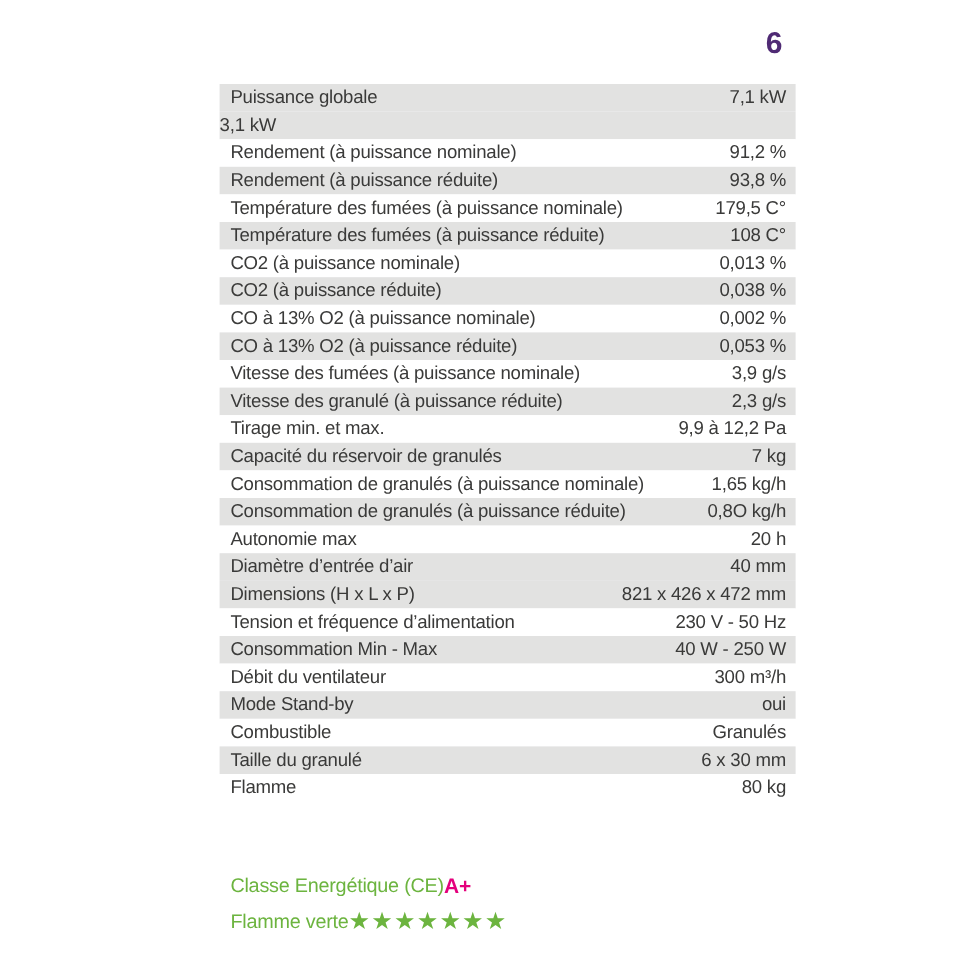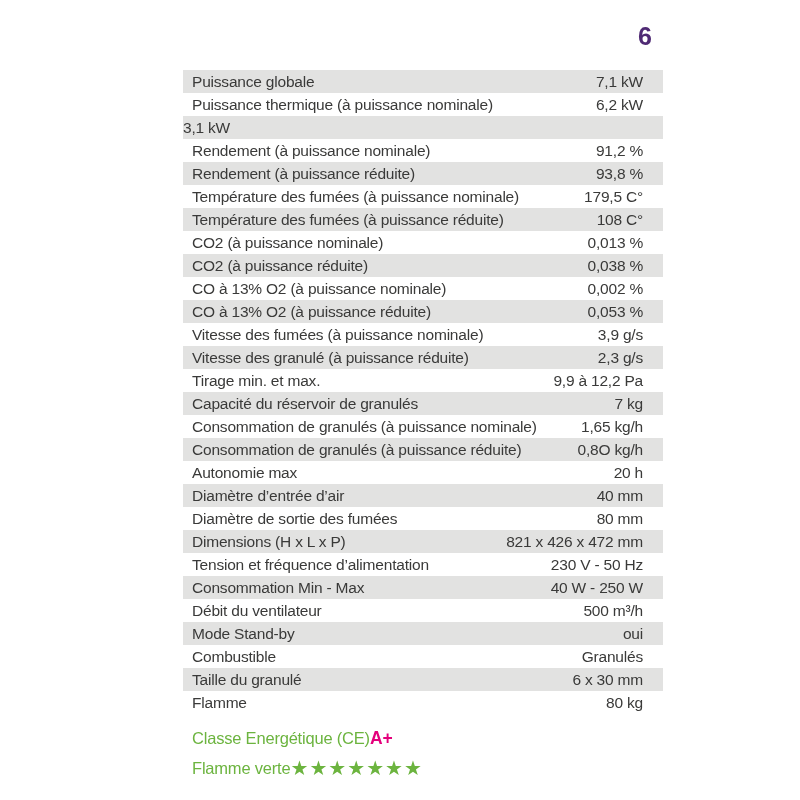--- a/index.html
+++ b/index.html
@@ -45,21 +45,21 @@
     line-height: 23px;
     background: #ffffff;
   }
   .row.gray { background: var(--row_gray, #e2e2e1); }
   .row .label {
     padding-left: 9px;
     white-space: nowrap;
     color: var(--text, #3a3a39);
   }
   .row .value {
-    padding-right: 20px;
+    padding-right: 8px;
     white-space: nowrap;
     text-align: right;
     color: var(--text, #3a3a39);
   }
   .special-rows {
     position: absolute;
     left: 183px;
     top: 726px;
     width: 480px;
   }
@@ -98,24 +98,20 @@
 
 <div class="page">
 
   <div class="page-number">6</div>
 
   <div class="spec-table" id="spec-table">
       <div class="row gray">
         <span class="label">Puissance globale</span>
         <span class="value">7,1 kW</span>
       </div>
-      <div class="row">
-        <span class="label">Puissance thermique (à puissance nominale)</span>
-        <span class="value">6,2 kW</span>
-      </div>
       <div class="row gray">
         <span class="value">3,1 kW</span>
       </div>
       <div class="row">
         <span class="label">Rendement (à puissance nominale)</span>
         <span class="value">91,2 %</span>
       </div>
       <div class="row gray">
         <span class="label">Rendement (à puissance réduite)</span>
         <span class="value">93,8 %</span>
@@ -169,39 +165,35 @@
         <span class="value">0,8O kg/h</span>
       </div>
       <div class="row">
         <span class="label">Autonomie max</span>
         <span class="value">20 h</span>
       </div>
       <div class="row gray">
         <span class="label">Diamètre d’entrée d’air</span>
         <span class="value">40 mm</span>
       </div>
-      <div class="row">
-        <span class="label">Diamètre de sortie des fumées</span>
-        <span class="value">80 mm</span>
-      </div>
       <div class="row gray">
         <span class="label">Dimensions (H x L x P)</span>
         <span class="value">821 x 426 x 472 mm</span>
       </div>
       <div class="row">
         <span class="label">Tension et fréquence d’alimentation</span>
         <span class="value">230 V - 50 Hz</span>
       </div>
       <div class="row gray">
         <span class="label">Consommation Min - Max</span>
         <span class="value">40 W - 250 W</span>
       </div>
       <div class="row">
         <span class="label">Débit du ventilateur</span>
-        <span class="value">500 m³/h</span>
+        <span class="value">300 m³/h</span>
       </div>
       <div class="row gray">
         <span class="label">Mode Stand-by</span>
         <span class="value">oui</span>
       </div>
       <div class="row">
         <span class="label">Combustible</span>
         <span class="value">Granulés</span>
       </div>
       <div class="row gray">

